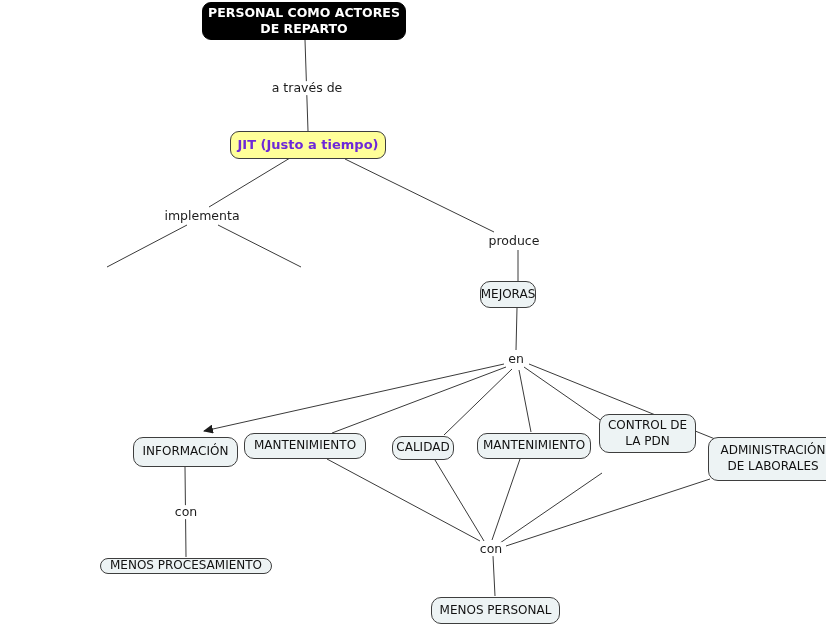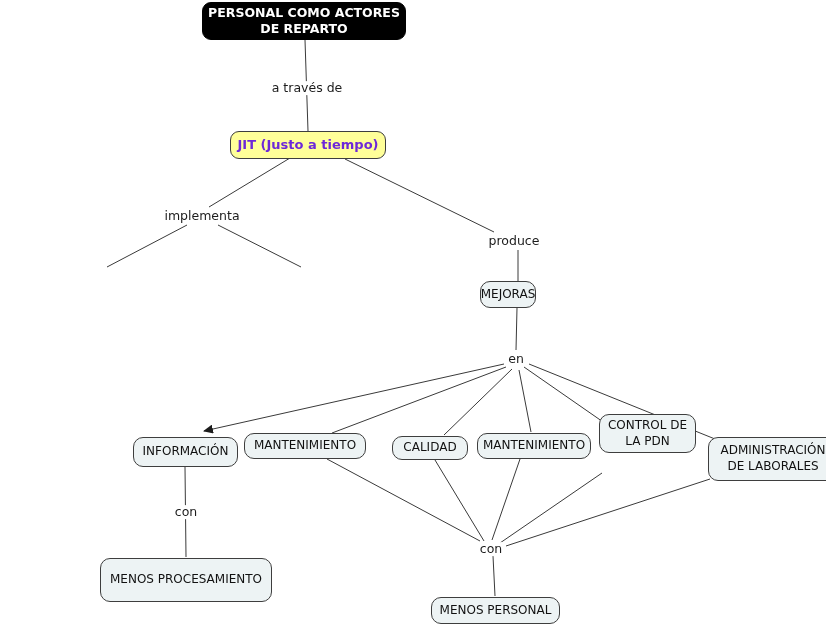--- a/index.html
+++ b/index.html
@@ -119,21 +119,21 @@
   <span class="edge-label" style="left:504px; top:359px;">en</span>
 
   <div class="node" style="left:121px; top:437px; width:105px; height:30px;">
     <span class="ln">INFORMACIÓN</span>
   </div>
 
   <div class="node" style="left:232px; top:433px; width:122px; height:26px;">
     <span class="ln">MANTENIMIENTO</span>
   </div>
 
-  <div class="node" style="left:380px; top:436px; width:76px; height:24px;">
+  <div class="node" style="left:380px; top:436px; width:62px; height:24px;">
     <span class="ln">CALIDAD</span>
   </div>
 
   <div class="node" style="left:465px; top:433px; width:114px; height:26px;">
     <span class="ln">MANTENIMIENTO</span>
   </div>
 
   <div class="node" style="left:587px; top:414px; width:97px; height:39px;">
     <span class="ln">CONTROL DE</span>
     <span class="ln">LA PDN</span>
@@ -141,21 +141,21 @@
 
   <div class="node" style="left:696px; top:437px; width:130px; height:44px;">
     <span class="ln">ADMINISTRACIÓN</span>
     <span class="ln">DE LABORALES</span>
   </div>
 
   <span class="edge-label" style="left:174px; top:512px;">con</span>
 
   <span class="edge-label" style="left:479px; top:549px;">con</span>
 
-  <div class="node" style="left:88px; top:558px; width:172px; height:44px;">
+  <div class="node" style="left:88px; top:558px; width:172px; height:16px;">
     <span class="ln">MENOS PROCESAMIENTO</span>
   </div>
 
   <div class="node" style="left:419px; top:597px; width:129px; height:27px;text-align:center;">
     <span class="ln">MENOS PERSONAL</span>
   </div>
 
 </div>
 
 </body></html>

